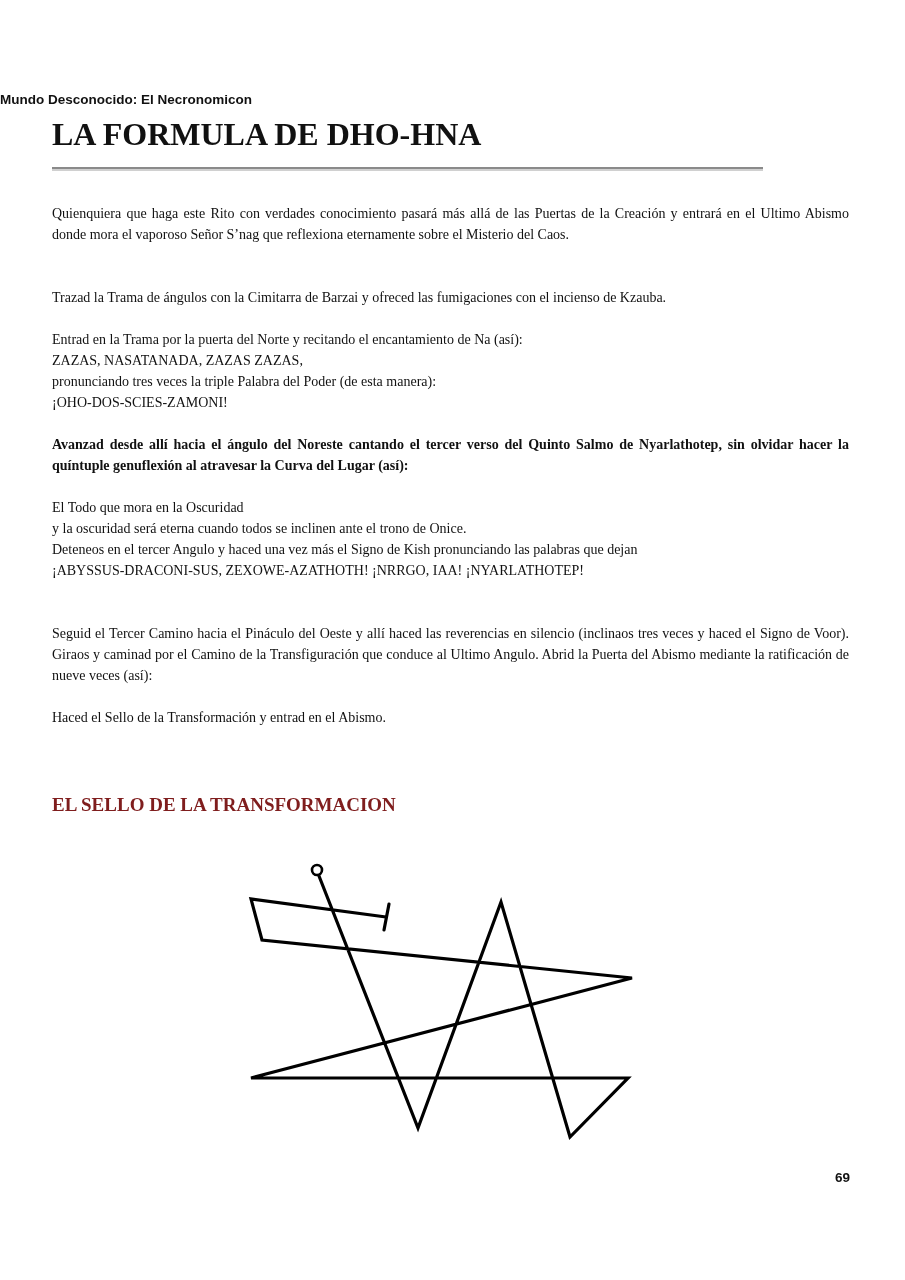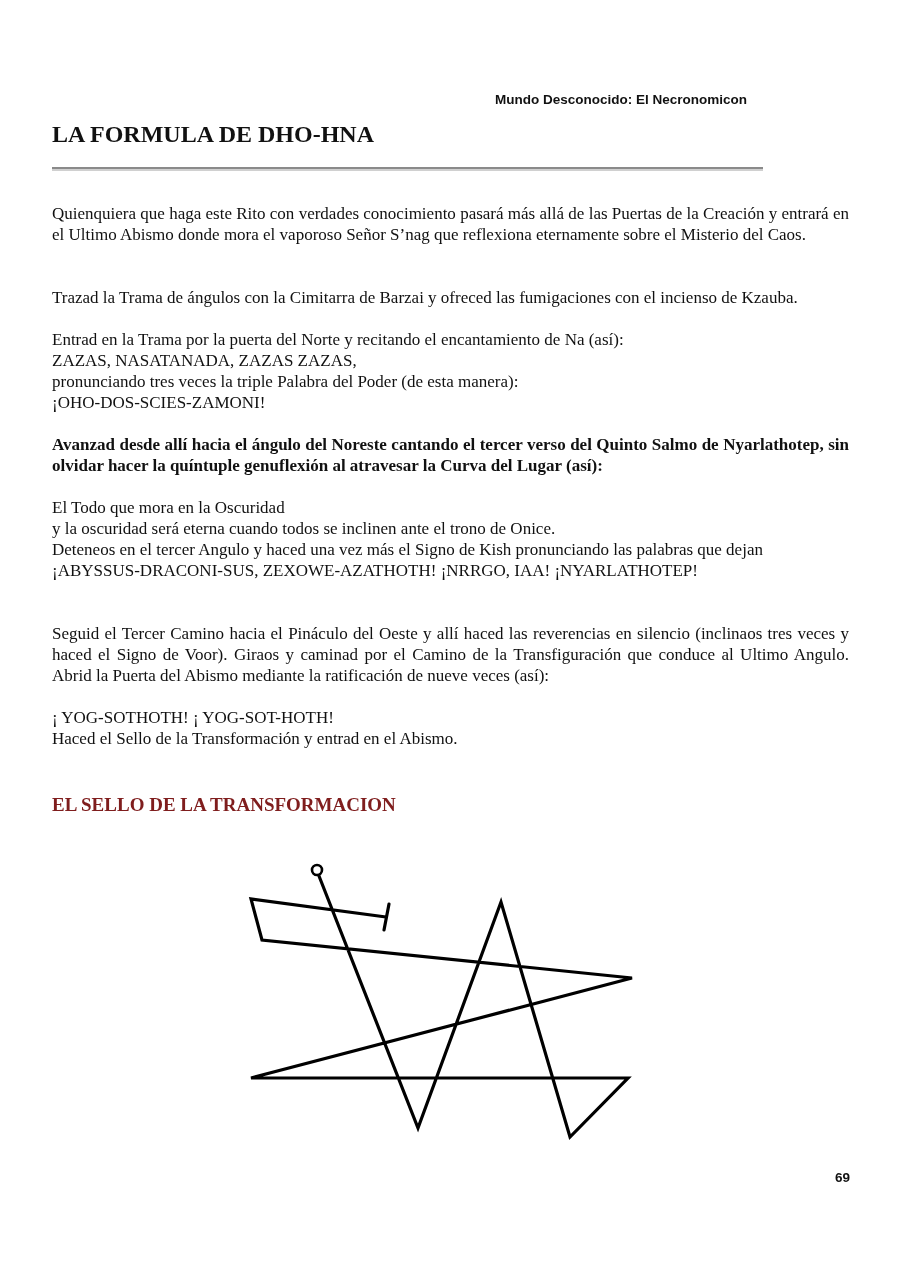--- a/index.html
+++ b/index.html
@@ -13,51 +13,51 @@
     position: relative;
     overflow: hidden;
     font-family: "Liberation Serif", serif;
     color: #111111;
   }
   .running-header {
     position: absolute;
     top: 92px;
     left: 0;
     width: 747px;
-    text-align: right;
+    text-align: left;
     font-family: "Liberation Sans", sans-serif;
     font-weight: bold;
     font-size: 13.5px;
     color: #111;
   }
   .page-title {
     position: absolute;
     top: 114px;
     left: 52px;
     margin: 0;
     font-family: "Liberation Serif", serif;
     font-weight: bold;
-    font-size: 24px;
+    font-size: 32px;
     line-height: 40px;
     color: #111;
   }
   .title-rule {
     position: absolute;
     top: 167px;
     left: 52px;
     width: 711px;
     height: 2px;
     background: #8a8a8a;
     border-bottom: 2px solid #d0d0d0;
   }
   .para {
     position: absolute;
     left: 52px;
     width: 797px;
-    font-size: 17px;
+    font-size: 14px;
     line-height: 21px;
     margin: 0;
   }
   .justify {
     text-align: justify;
   }
   .line {
     display: block;
     white-space: nowrap;
   }
@@ -116,21 +116,20 @@
 <div class="para" style="top:497px;">
   <span class="line">El Todo que mora en la Oscuridad</span>
   <span class="line">y la oscuridad será eterna cuando todos se inclinen ante el trono de Onice.</span>
   <span class="line">Deteneos en el tercer Angulo y haced una vez más el Signo de Kish pronunciando las palabras que dejan</span>
   <span class="line">¡ABYSSUS-DRACONI-SUS, ZEXOWE-AZATHOTH! ¡NRRGO, IAA! ¡NYARLATHOTEP!</span>
 </div>
 
 <p class="para justify" style="top:623px;">Seguid el Tercer Camino hacia el Pináculo del Oeste y allí haced las reverencias en silencio (inclinaos tres veces y haced el Signo de Voor). Giraos y caminad por el Camino de la Transfiguración que conduce al Ultimo Angulo. Abrid la Puerta del Abismo mediante la ratificación de nueve veces (así):</p>
 
 <div class="para" style="top:707px;">
-  <span class="line">¡ YOG-SOTHOTH! ¡ YOG-SOT-HOTH!</span>
   <span class="line">Haced el Sello de la Transformación y entrad en el Abismo.</span>
 </div>
 
 <h2 class="section-heading">EL SELLO DE LA TRANSFORMACION</h2>
 
 <svg class="seal" viewBox="230 850 420 300" xmlns="http://www.w3.org/2000/svg">
   <g fill="none" stroke="#000" stroke-width="3.2" stroke-linejoin="miter" stroke-linecap="round">
     <circle cx="317" cy="870" r="5" stroke-width="2.6"></circle>
     <polyline points="
       319,876

